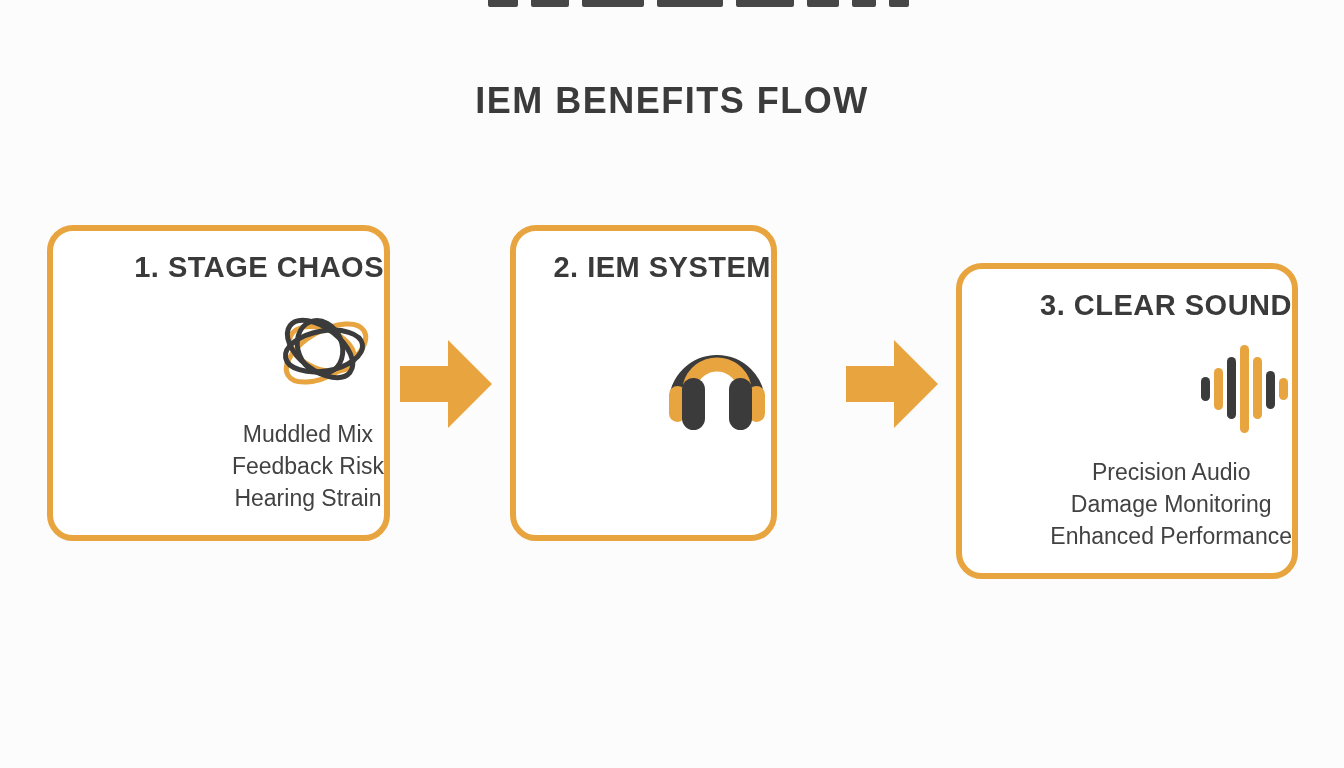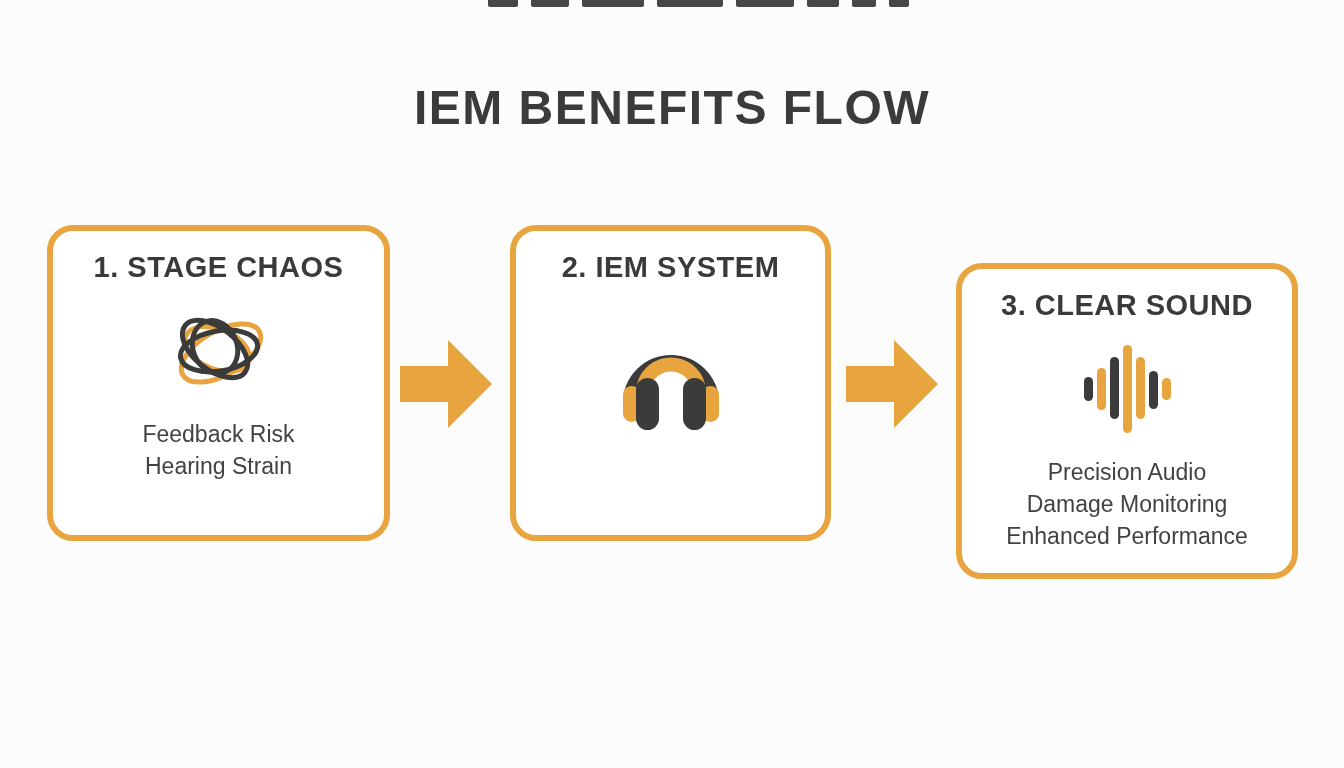--- a/index.html
+++ b/index.html
@@ -28,40 +28,40 @@
     border-radius: 0 0 2px 2px;
   }
 
   .page-title {
     position: absolute;
     top: 80px;
     left: 0;
     width: 100%;
     margin: 0;
     text-align: center;
-    font-size: 48px;
+    font-size: 36px;
     font-weight: bold;
     letter-spacing: 1.5px;
     color: #3b3b3b;
   }
 
   .step {
     position: absolute;
     top: 225px;
     height: 316px;
     box-sizing: border-box;
     background: #ffffff;
     border: 6px solid #e8a43e;
     border-radius: 26px;
     display: flex;
     flex-direction: column;
-    align-items: center;
+    align-items: flex-end;
   }
   .step-1 { left: 47px;  width: 343px; }
-  .step-2 { left: 510px; width: 321px; gap: 32px; }
+  .step-2 { left: 510px; width: 267px; gap: 32px; }
   .step-3 { left: 956px; width: 342px; margin-top: 38px; }
 
   .step h2 {
     margin: 20px 0 0 0;
     font-size: 29px;
     font-weight: bold;
     letter-spacing: 0.5px;
     color: #3a3a3a;
     white-space: nowrap;
   }
@@ -116,20 +116,21 @@
         <g fill="none" stroke-width="5" stroke-linecap="round">
           <ellipse stroke="#e8a43e" cx="62" cy="56" rx="44" ry="22" transform="rotate(-30 62 56)"></ellipse>
           <ellipse stroke="#e8a43e" cx="58" cy="52" rx="34" ry="20" transform="rotate(22 58 52)"></ellipse>
           <ellipse stroke="#3b3b3b" cx="56" cy="52" rx="38" ry="21" transform="rotate(38 56 52)"></ellipse>
           <ellipse stroke="#3b3b3b" cx="60" cy="54" rx="39" ry="20" transform="rotate(-10 60 54)"></ellipse>
           <ellipse stroke="#3b3b3b" cx="56" cy="50" rx="27" ry="22" transform="rotate(68 56 50)"></ellipse>
         </g>
       </svg>
     </div>
     <div class="lines">
+      <span>Muddled Mix</span>
       <span>Feedback Risk</span>
       <span>Hearing Strain</span>
     </div>
   </section>
 
   <div class="flow-arrow flow-arrow-1">
     <svg width="92" height="92" viewBox="0 0 92 92" aria-hidden="true">
       <polygon points="0,28 48,28 48,2 92,46 48,90 48,64 0,64" fill="#e8a43e"></polygon>
     </svg>
   </div>

